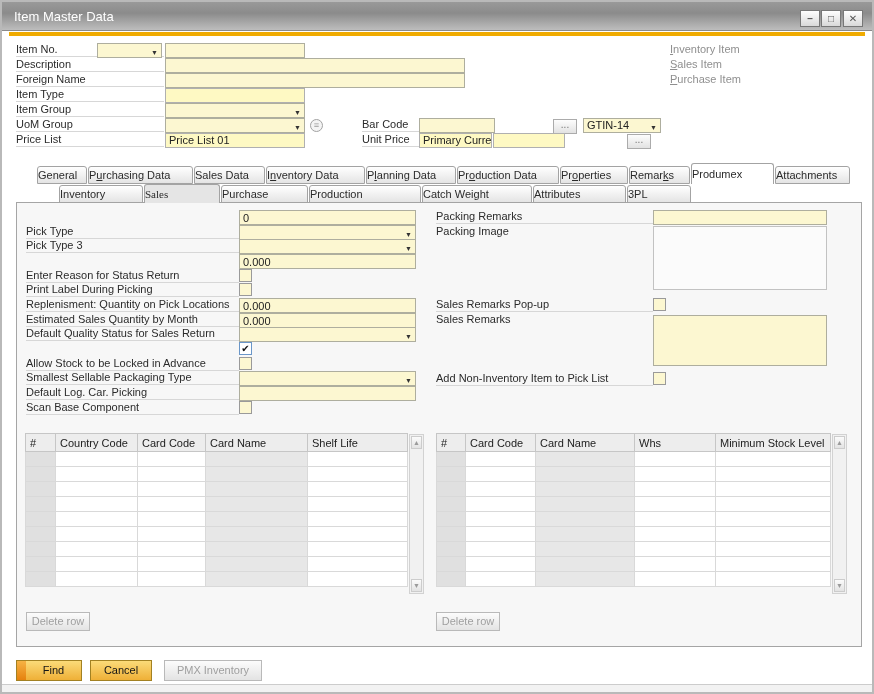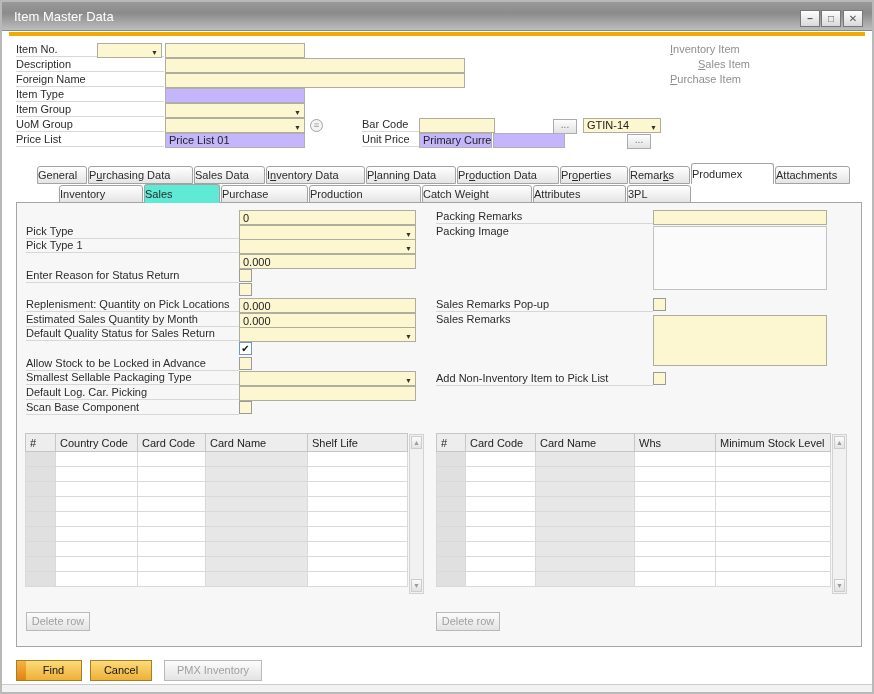--- a/index.html
+++ b/index.html
@@ -21,21 +21,21 @@
   .lbl { position:absolute; height:14px; line-height:13px; border-bottom:1px solid #d7d7d7;
          white-space:nowrap; overflow:hidden; }
   .lbl.gray { color:#8f8f8f; border-bottom:none; }
   .flag u, .tab u, .lbl u { text-decoration:underline; }
 
   
   .fld { position:absolute; height:15px; border:1px solid #aeae9e; background:#fcf7d1;
          font-family:inherit; font-size:11px; color:#222; padding:0 3px; line-height:13px;
          white-space:nowrap; overflow:hidden; }
   input.fld { padding:0 3px; }
-  .fld.gray { background:#c4b5fd; border-color:#b0b0b0; }
+  .fld.gray { background:#fef9c3; border-color:#b0b0b0; }
   .fld.white { background:#fbfbfb; border-color:#c2c2c2; }
   .dd .dda { position:absolute; right:3px; top:2px; font-size:7px; color:#333; }
   .ddv { display:inline-block; line-height:13px; }
   .btn-dots { position:absolute; height:15px; text-align:center; line-height:9px; font-size:10px;
               color:#777; background:linear-gradient(#fdfdfd,#e2e2e2); border:1px solid #ababab; }
   .circle-icon { position:absolute; width:13px; height:13px; border-radius:50%;
                  border:1px solid #a2a2a2; color:#9a9a9a; background:#f4f4f4; text-align:center;
                  line-height:11px; font-size:9px; }
   .cb { position:absolute; width:13px; height:13px; border:1px solid #9a9a9a; background:#fcf7d1;
         text-align:center; line-height:11px; font-size:10px; font-weight:bold; color:#111; }
@@ -43,21 +43,21 @@
   .cb .cbm { position:relative; top:0px; }
 
   
   .tabs { position:absolute; display:flex; }
   .tab { height:18px; line-height:17px; text-align:left; margin-right:1px;
          background:linear-gradient(#ffffff,#e4e4e4); border:1px solid #a3a3a3;
          border-radius:3px 3px 0 0; white-space:nowrap; overflow:hidden; }
   .maintabs { top:163px; left:35px; height:19px; align-items:flex-end; }
   .maintabs .tab.sel { height:21px; line-height:20px; background:#ffffff; border-bottom:none; }
   .subtabs { top:182px; left:57px; height:19px; align-items:flex-end; z-index:3; }
-  .subtabs .tab.sel { height:19px; line-height:18px; background:#5eead4; border-bottom:none; }
+  .subtabs .tab.sel { height:19px; line-height:18px; background:#e5e5e5; border-bottom:none;font-family:Liberation Serif, serif; }
 
   
   .panel { position:absolute; left:14px; top:200px; width:846px; height:445px;
            border:1px solid #a5a5a5; background:#f7f7f7; }
 
   
   table.grid { position:absolute; border-collapse:collapse; table-layout:fixed; background:#ffffff; }
   table.grid th { background:#ededed; border:1px solid #c6c6c6; font-weight:normal; text-align:left;
                   padding:0 4px; height:18px; font-size:11px; color:#222; white-space:nowrap; overflow:hidden; }
   table.grid td { height:15px; border:1px solid #d9d9d9; padding:0 3px; }
@@ -127,21 +127,21 @@
   <input class="fld" style="left: 417px; top: 116px; width: 76px;">
   <span class="btn-dots" style="left:551px;top:117px;width:24px">...</span>
   <div class="fld dd" style="left:581px;top:116px;width:78px"><span class="ddv">GTIN-14</span><span class="dda">▼</span></div>
 
   <div class="lbl" style="left:360px;top:131px;width:57px">Unit Price</div>
   <div class="fld gray" style="left:417px;top:131px;width:73px">Primary Currenc</div>
   <div class="fld gray" style="left:491px;top:131px;width:72px"></div>
   <span class="btn-dots" style="left:625px;top:132px;width:24px">...</span>
 
   <div class="lbl gray flag" style="left:668px;top:41px;width:110px"><u>I</u>nventory Item</div>
-  <div class="lbl gray flag" style="left:696px;top:56px;width:110px"><u>S</u>ales Item</div>
+  <div class="lbl gray flag" style="left:668px;top:56px;width:110px"><u>S</u>ales Item</div>
   <div class="lbl gray flag" style="left:668px;top:71px;width:110px"><u>P</u>urchase Item</div>
 
   <div class="tabs maintabs">
     <div class="tab" style="width:50px">General</div>
     <div class="tab" style="width:105px">P<u>u</u>rchasing Data</div>
     <div class="tab" style="width:71px">Sales Data</div>
     <div class="tab" style="width:99px">I<u>n</u>ventory Data</div>
     <div class="tab" style="width:90px">P<u>l</u>anning Data</div>
     <div class="tab" style="width:102px">Pr<u>o</u>duction Data</div>
     <div class="tab" style="width:68px">Pr<u>o</u>perties</div>
@@ -162,30 +162,31 @@
 
   <div class="panel"></div>
 
   <input class="fld" style="left: 237px; top: 208px; width: 177px;" value="0">
 
   <div class="lbl" style="left:24px;top:223px;width:213px">Pick Type</div>
   <div class="fld dd" style="left:237px;top:223px;width:177px">
       <span class="dda">▼</span>
     </div>
 
-  <div class="lbl" style="left:24px;top:237px;width:213px">Pick Type 1</div>
+  <div class="lbl" style="left:24px;top:237px;width:213px">Pick Type 3</div>
   <div class="fld dd" style="left:237px;top:237px;width:177px">
       <span class="dda">▼</span>
     </div>
 
   <input class="fld" style="left: 237px; top: 252px; width: 177px;" value="0.000">
 
   <div class="lbl" style="left:24px;top:267px;width:213px">Enter Reason for Status Return</div>
   <span class="cb" style="left:237px;top:267px"></span>
 
+  <div class="lbl" style="left:24px;top:281px;width:213px">Print Label During Picking</div>
   <span class="cb" style="left:237px;top:281px"></span>
 
   <div class="lbl" style="left:24px;top:296px;width:213px">Replenisment: Quantity on Pick Locations</div>
   <input class="fld" style="left: 237px; top: 296px; width: 177px;" value="0.000">
 
   <div class="lbl" style="left:24px;top:311px;width:213px">Estimated Sales Quantity by Month</div>
   <input class="fld" style="left: 237px; top: 311px; width: 177px;" value="0.000">
 
   <div class="lbl" style="left:24px;top:325px;width:213px">Default Quality Status for Sales Return</div>
   <div class="fld dd" style="left:237px;top:325px;width:177px">

